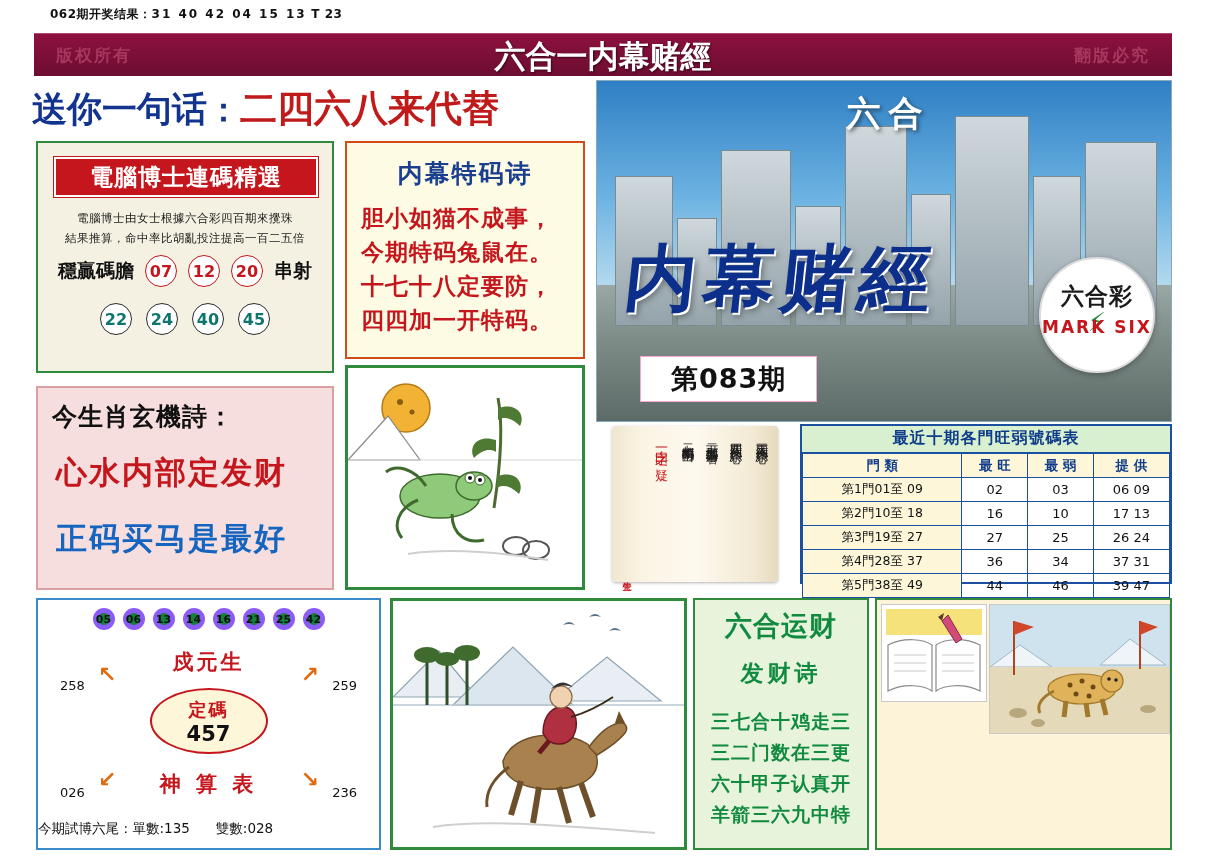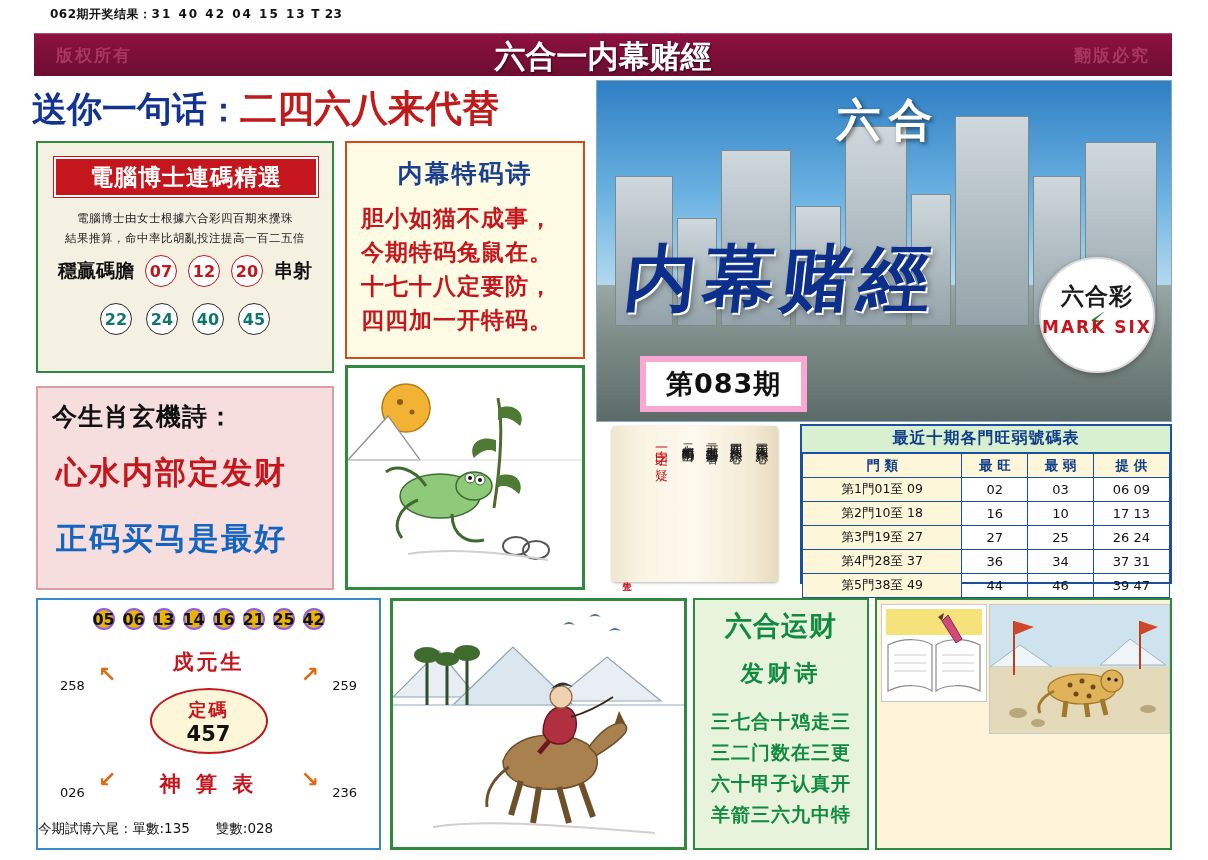--- a/index.html
+++ b/index.html
@@ -297,21 +297,21 @@
     bottom: 28%;
     background: linear-gradient(180deg,#cfd8dc 0%, #94a3aa 100%);
     border: 1px solid #7c8a91;
     box-sizing: border-box;
   }
   .hero-title-top {
     position: absolute;
     left: 0; right: 12px;
     top: 10px;
     text-align: center;
-    font-size: 44px;
+    font-size: 34px;
     font-weight: bold;
     color: #ffffff;
     text-shadow: 2px 2px 4px rgba(0,0,0,.55);
     letter-spacing: 8px;
     margin-left: 21px;
   }
   .hero-title-main {
     position: absolute;
     left: 28px;
     top: 150px;
@@ -358,22 +358,22 @@
     top: 48px;
     font-size: 26px;
     color: #2f8a3e;
     transform: translateX(-50%);
   }
   .issue-tag {
     position: absolute;
     left: 640px;
     top: 356px;
     background: #ffffff;
-    border: 6px solid #f9a8d4;
-    padding: 4px 20px;
+    border: 1px solid #f9a8d4;
+    padding: 4px 30px;
     font-size: 27px;
     font-weight: bold;
     color: #111;
     letter-spacing: 1px;
   }
 
   
   .scroll-box {
     position: absolute;
     left: 600px;
@@ -478,23 +478,23 @@
     top: 8px;
     left: 0; right: 0;
     display: flex;
     justify-content: center;
     gap: 8px;
   }
   .lb {
     width: 22px;
     height: 22px;
     border-radius: 50%;
-    background: #eab308;
-    border: 2px solid #8b5cf6;
-    font-size: 16px;
+    background: #15803d;
+    border: 5px solid #8b5cf6;
+    font-size: 11px;
     font-weight: bold;
     color: #111;
     display: flex;
     align-items: center;
     justify-content: center;
     box-sizing: border-box;
   }
   .lucky-top-label {
     position: absolute;
     top: 48px;

